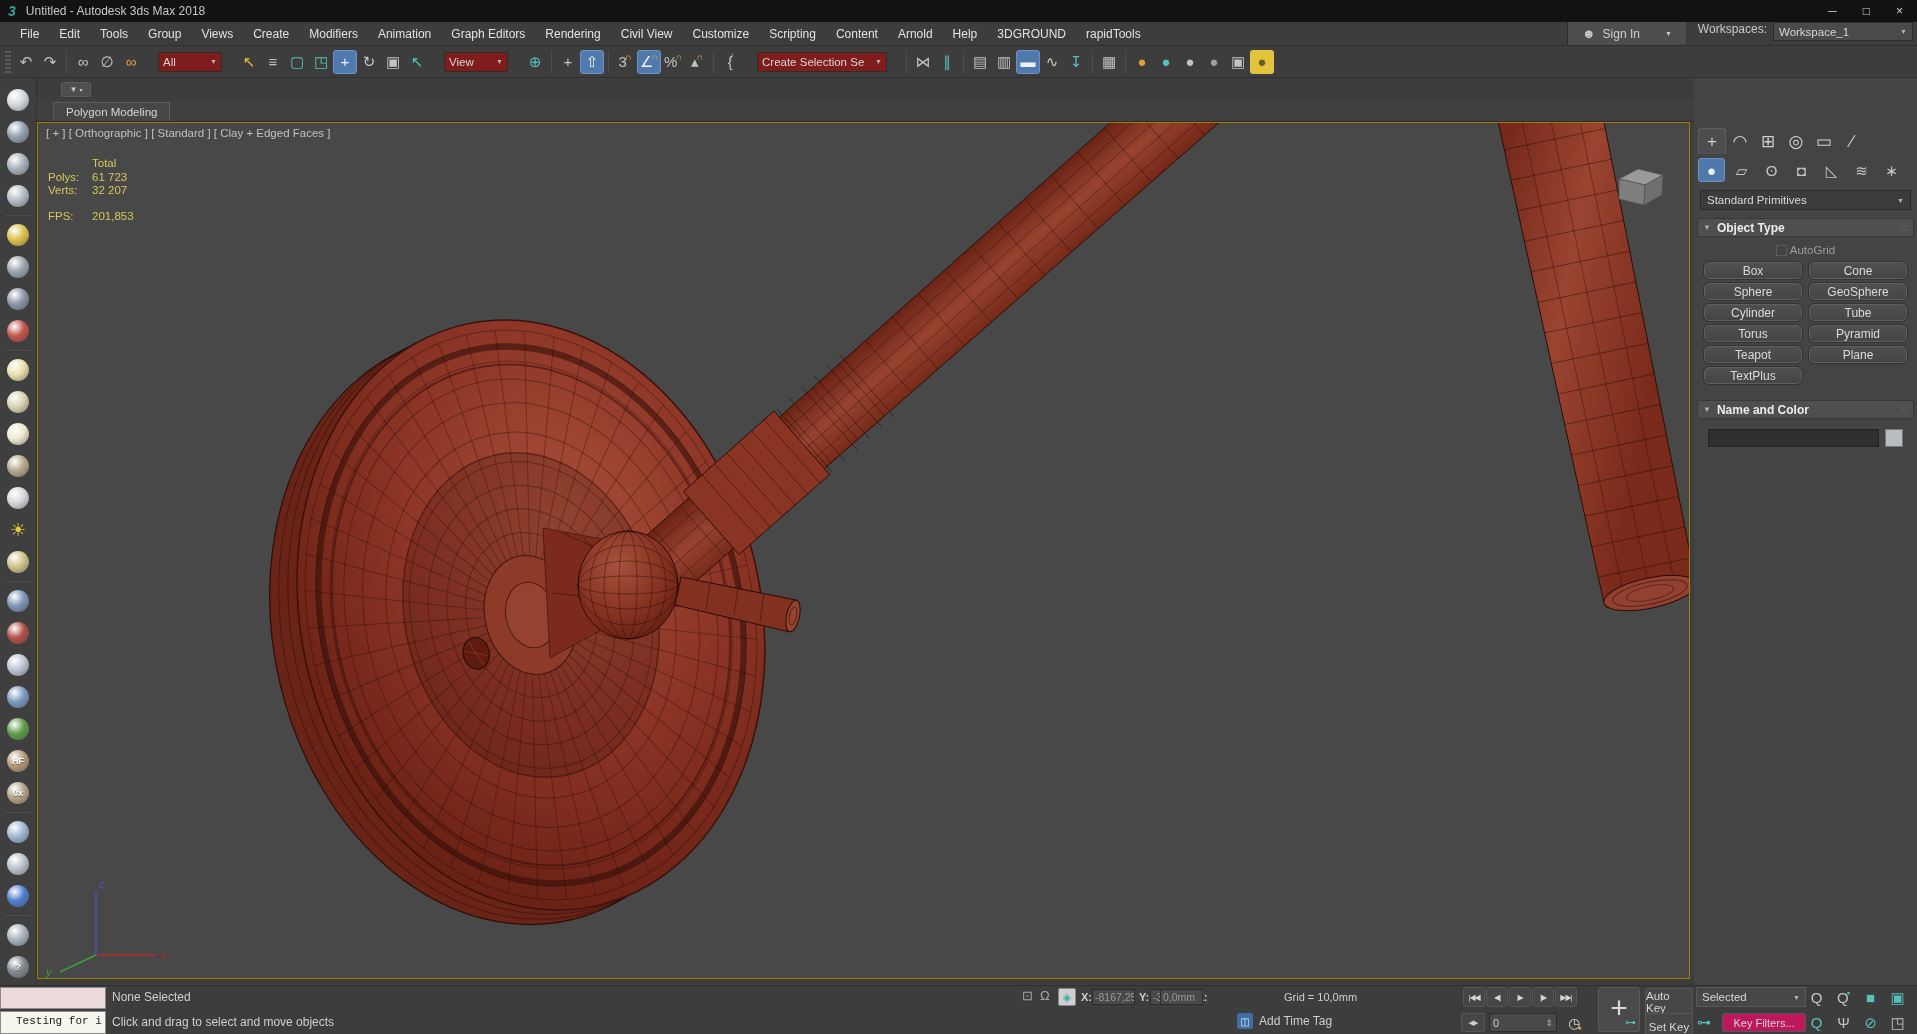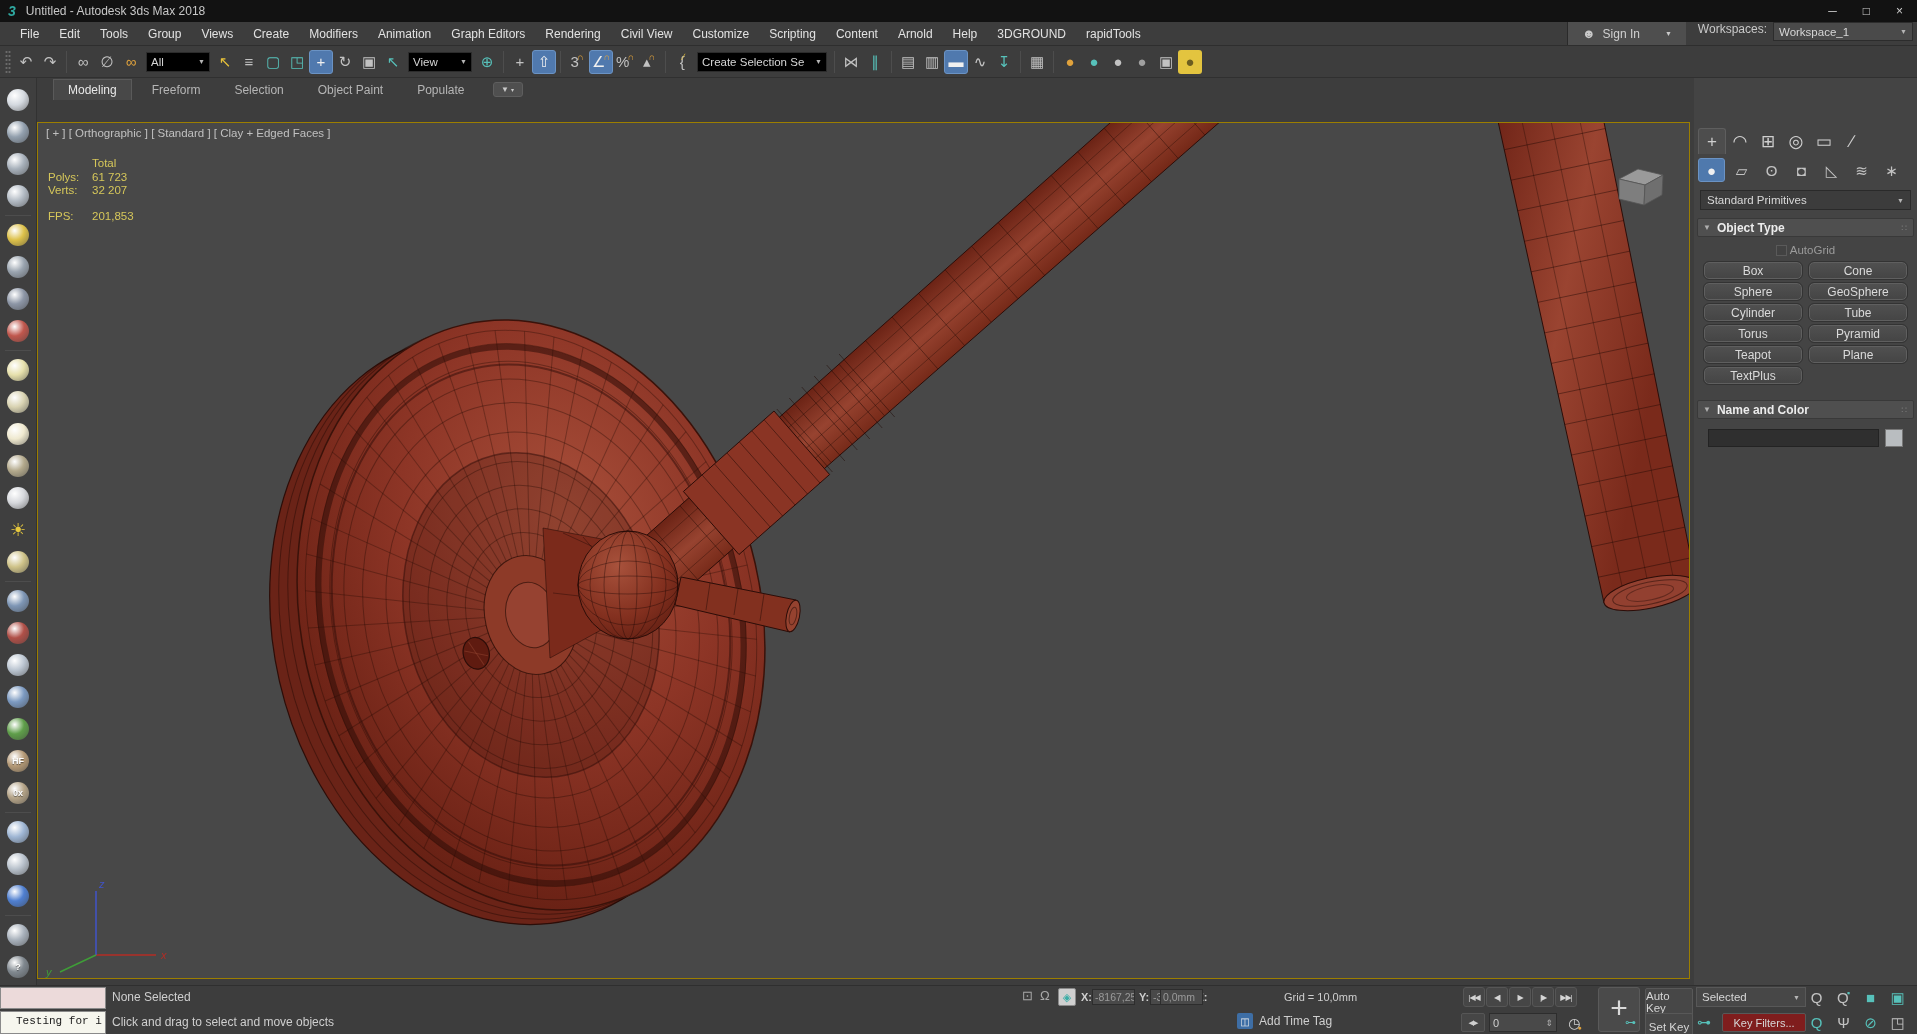--- a/index.html
+++ b/index.html
@@ -27,21 +27,21 @@
 
   
   .toolbar{position:absolute;left:0;top:46px;width:1917px;height:32px;background:#3d3d3d;border-bottom:1px solid #303030;display:flex;align-items:center;padding:0 2px;}
   .icon{width:24px;height:24px;display:flex;align-items:center;justify-content:center;border-radius:3px;position:relative;flex:none;}
   .icon .g{font-size:15px;color:#c2c2c2;line-height:1;}
   .icon .g2{font-size:9px;line-height:1;margin-left:-2px;margin-top:-8px;}
   .icon.active{background:#5079ae;border:1px solid #6b93c4;}
   .icon.active .g{color:#f0f0f0;}
   .sep{width:1px;height:22px;background:#2e2e2e;border-right:1px solid #4d4d4d;margin:0 4px;flex:none;}
   .grip{width:6px;height:24px;margin:0 3px;flex:none;background:radial-gradient(circle,#6a6a6a 1px,transparent 1.2px);background-size:3px 4px;}
-  .dd{height:20px;background:#000000;border:1px solid #2c2c2c;display:flex;align-items:center;padding:0 4px;margin:0 3px;flex:none;}
+  .dd{height:20px;background:#7f1d1d;border:1px solid #2c2c2c;display:flex;align-items:center;padding:0 4px;margin:0 15px;flex:none;}
   .dd .ddl{flex:1;font-size:11.5px;color:#d6d6d6;white-space:nowrap;overflow:hidden;}
   .dd .dda{font-size:7px;color:#b5b5b5;margin-left:4px;}
 
   
   .ribbonrow{position:absolute;left:0;top:78px;width:1917px;height:22px;background:#3d3d3d;display:flex;align-items:flex-end;}
   .rtab{padding:3px 14px;color:#b5b5b5;font-size:12px;margin-right:6px;}
   .rtab.active{background:#484848;border:1px solid #5a5a5a;border-bottom:none;color:#e8e8e8;}
   .rddbtn{width:30px;height:15px;background:#4f4f4f;border:1px solid #5e5e5e;border-radius:3px;margin:0 0 3px 8px;display:flex;align-items:center;justify-content:center;gap:2px;color:#c9c9c9;}
   .panelstrip{position:absolute;left:0;top:100px;width:1917px;height:22px;background:#404040;border-bottom:1px solid #2e2e2e;display:flex;align-items:flex-end;}
   .ptab{margin-left:14px;padding:3px 12px;background:#474747;border:1px solid #5c5c5c;border-bottom:none;color:#d5d5d5;font-size:11.5px;}
@@ -112,21 +112,21 @@
   .navicons .icon{width:23px;height:21px;}
   .timetag{position:absolute;left:1237px;top:2px;display:flex;align-items:center;gap:6px;}
   .ttcube{width:16px;height:16px;background:#3e6ea5;border-radius:2px;display:flex;align-items:center;justify-content:center;color:#eaeaea;font-size:10px;}
   .keymode{position:absolute;left:1461px;top:2px;width:24px;height:19px;background:#464646;border:1px solid #565656;border-radius:2px;display:flex;align-items:center;justify-content:center;color:#cfcfcf;font-size:7px;letter-spacing:-1px;}
   .framefield{position:absolute;left:1489px;top:2px;width:68px;height:19px;background:#494949;border:1px solid #2d2d2d;display:flex;align-items:center;padding:0 3px;}
   .framefield .fv{flex:1;color:#d0d0d0;font-size:11px;}
   .framefield .spin{color:#b0b0b0;font-size:9px;}
   .clockicon{position:absolute;left:1564px;top:2px;width:22px;height:20px;display:flex;align-items:center;justify-content:center;color:#cfcfcf;font-size:14px;}
   .clockicon .g2{color:#e0a23c;font-size:7px;margin-left:-3px;margin-top:8px;}
   .keyicon2{position:absolute;left:1697px;top:3px;color:#57c1ba;font-size:14px;}
-  .kfbtn{position:absolute;left:1722px;top:2px;width:84px;height:19px;background:#7f1d1d;border:1px solid #585858;border-radius:2px;color:#d6d6d6;font-size:11px;display:flex;align-items:center;justify-content:center;}
+  .kfbtn{position:absolute;left:1722px;top:2px;width:84px;height:19px;background:#be185d;border:1px solid #585858;border-radius:2px;color:#d6d6d6;font-size:11px;display:flex;align-items:center;justify-content:center;}
 </style>
 </head>
 <body>
 
 <div id="root">
 
   <div class="titlebar">
     <span class="appicon">3</span>
     <span class="title">Untitled - Autodesk 3ds Max 2018</span>
     <span class="wincontrols">
@@ -299,33 +299,30 @@
         <span class="g">▣</span>
       </span>
       <span class="icon" style="background: rgb(227, 196, 63);">
         <span class="g" style="color: rgb(107, 93, 32);">●</span>
       </span>
     </div>
 
   <div class="ribbonrow">
     <span class="grip" style="margin-left:30px;height:16px;"></span>
     <span style="width:14px;"></span>
-    <span style="display:flex;align-items:flex-end;">
-        <span class="rtab active">Modeling</span>
-        <span class="rtab">Freeform</span>
-        <span class="rtab">Selection</span>
-        <span class="rtab">Object Paint</span>
-        <span class="rtab">Populate</span>
-      </span>
     <span class="rddbtn">
         <span style="font-size:8px;">▼</span>
         <span style="font-size:6px;">▾</span>
       </span>
   </div>
 
+  <div class="panelstrip">
+    <span class="grip" style="margin-left:30px;height:16px;"></span>
+    <span class="ptab">Polygon Modeling</span>
+  </div>
 
   <div class="lefttoolbar">
       <span class="icon">
         <span class="ball" style="background: radial-gradient(circle at 35% 30%, rgb(255, 255, 255) 0%, rgb(212, 217, 223) 45%, rgb(58, 58, 58) 140%);"></span>
       </span>
       <span class="icon">
         <span class="ball" style="background: radial-gradient(circle at 35% 30%, rgb(255, 255, 255) 0%, rgb(147, 160, 174) 45%, rgb(58, 58, 58) 140%);"></span>
       </span>
       <span class="icon">
         <span class="ball" style="background: radial-gradient(circle at 35% 30%, rgb(255, 255, 255) 0%, rgb(168, 177, 187) 45%, rgb(58, 58, 58) 140%);"></span>

